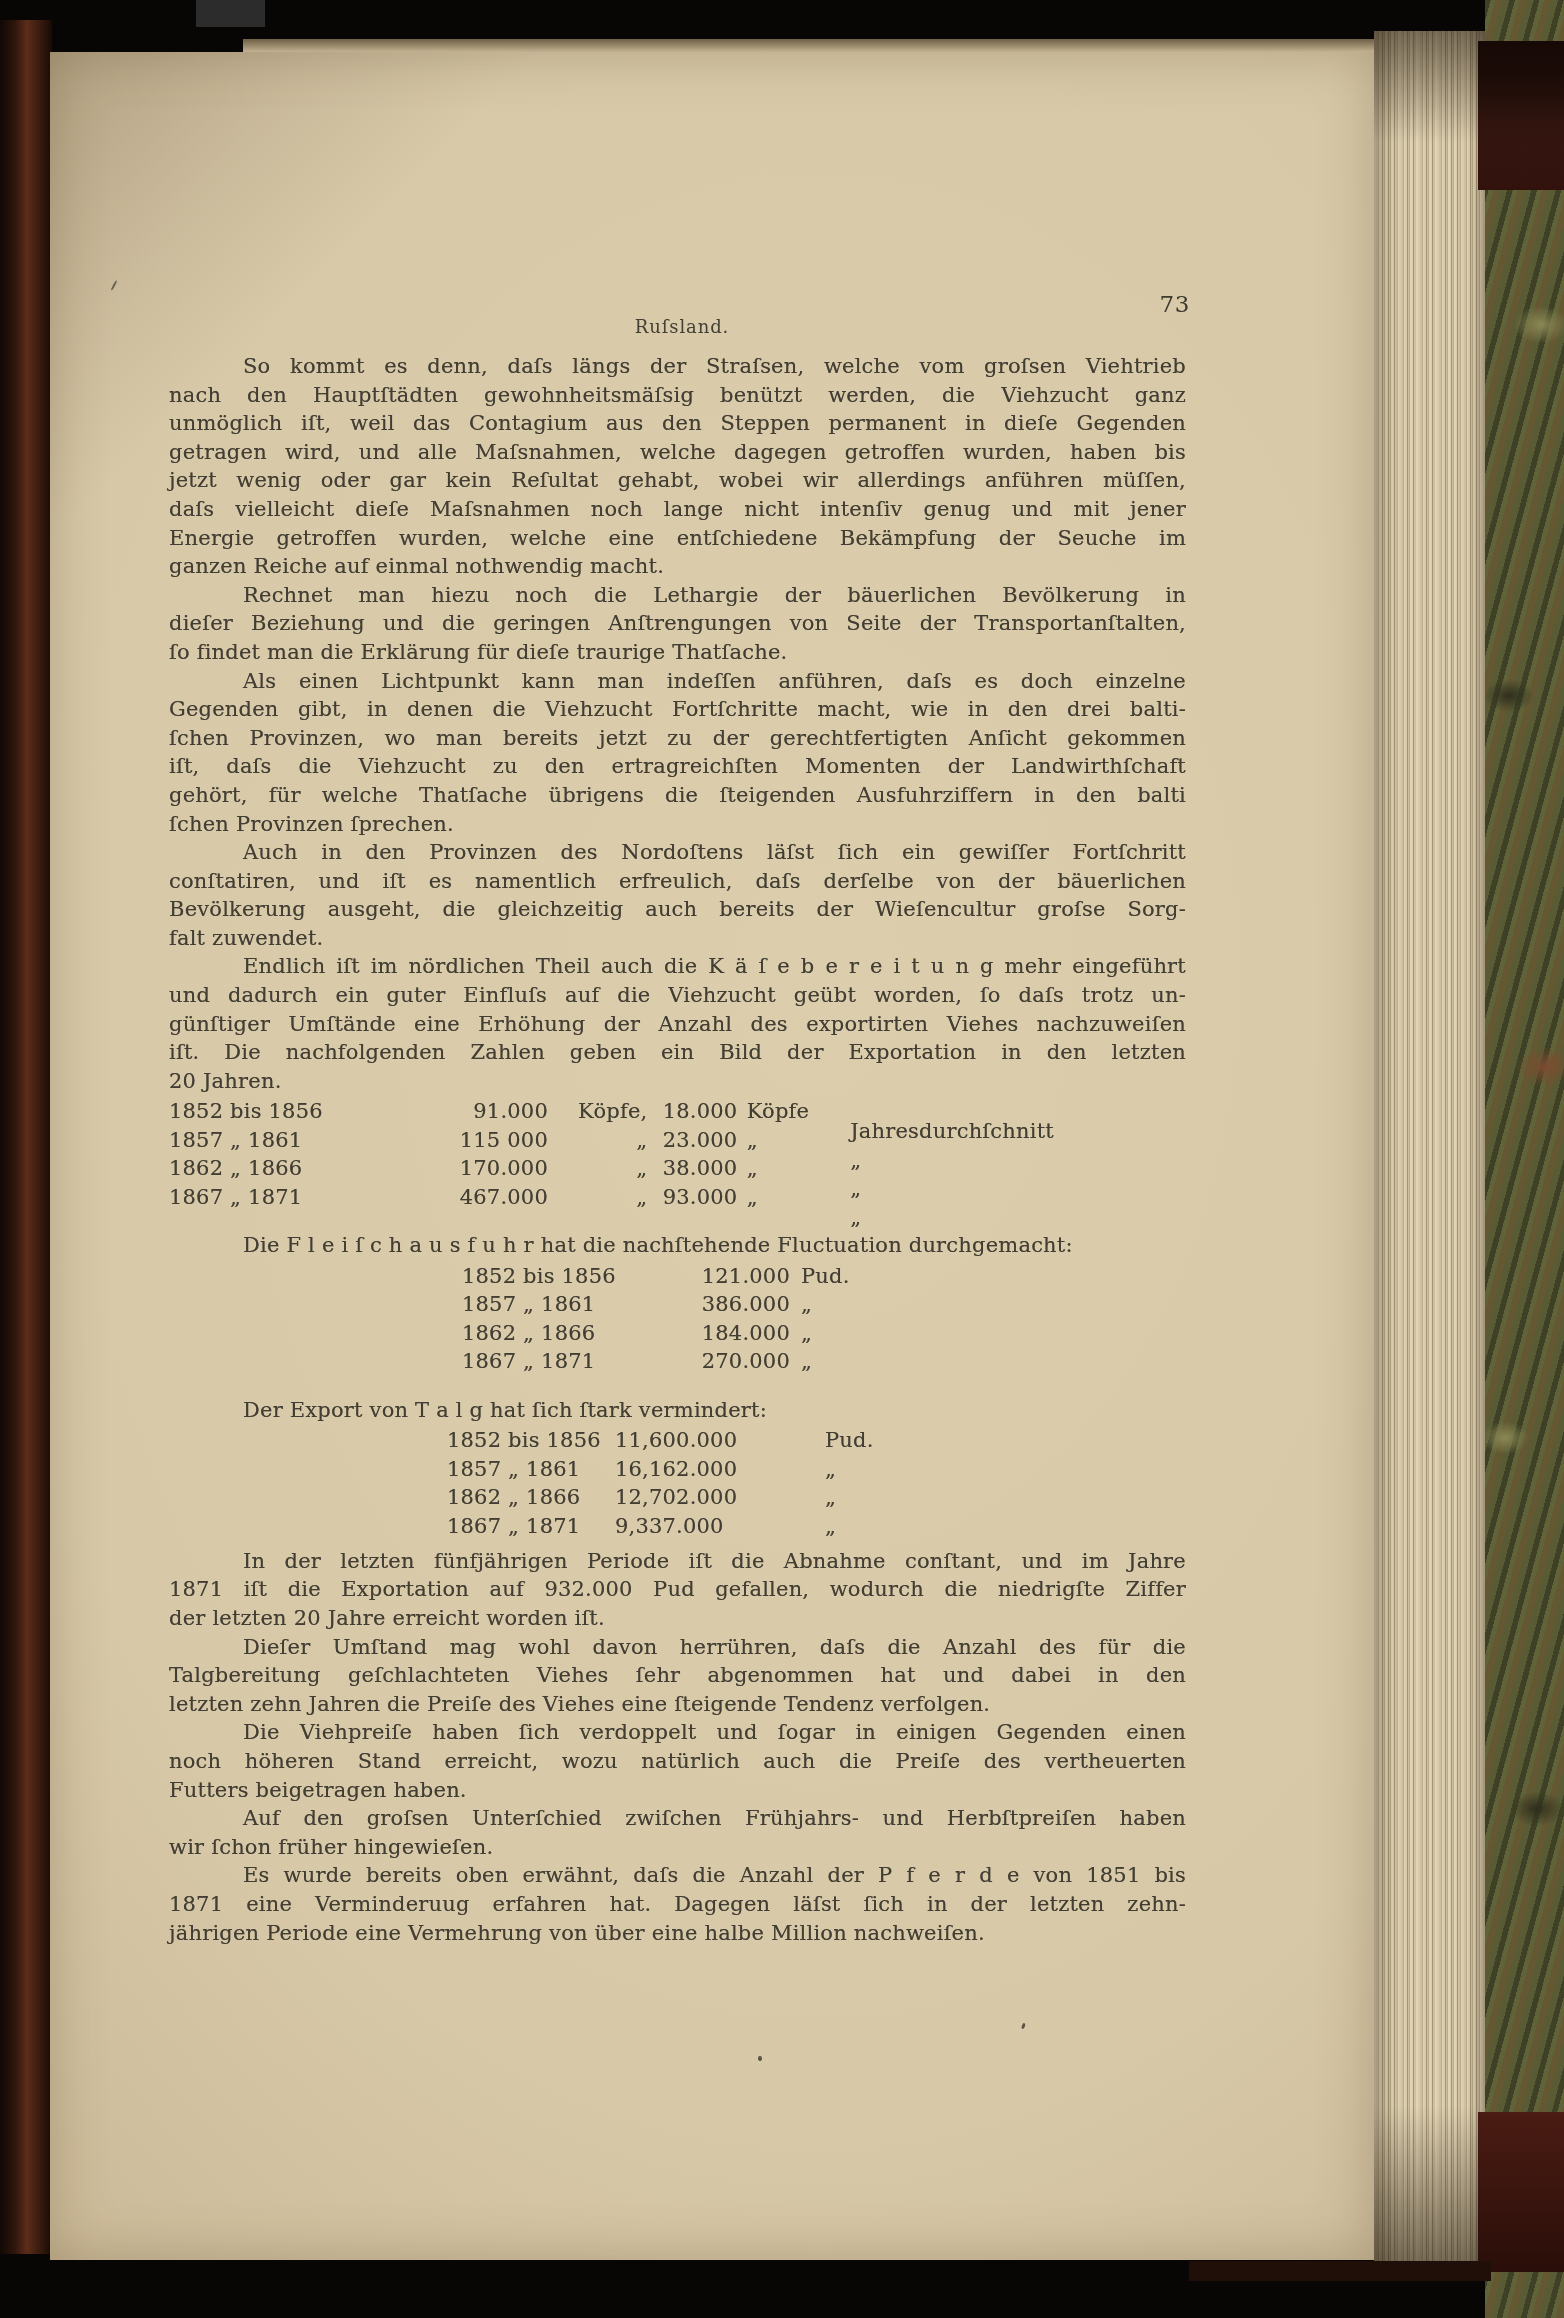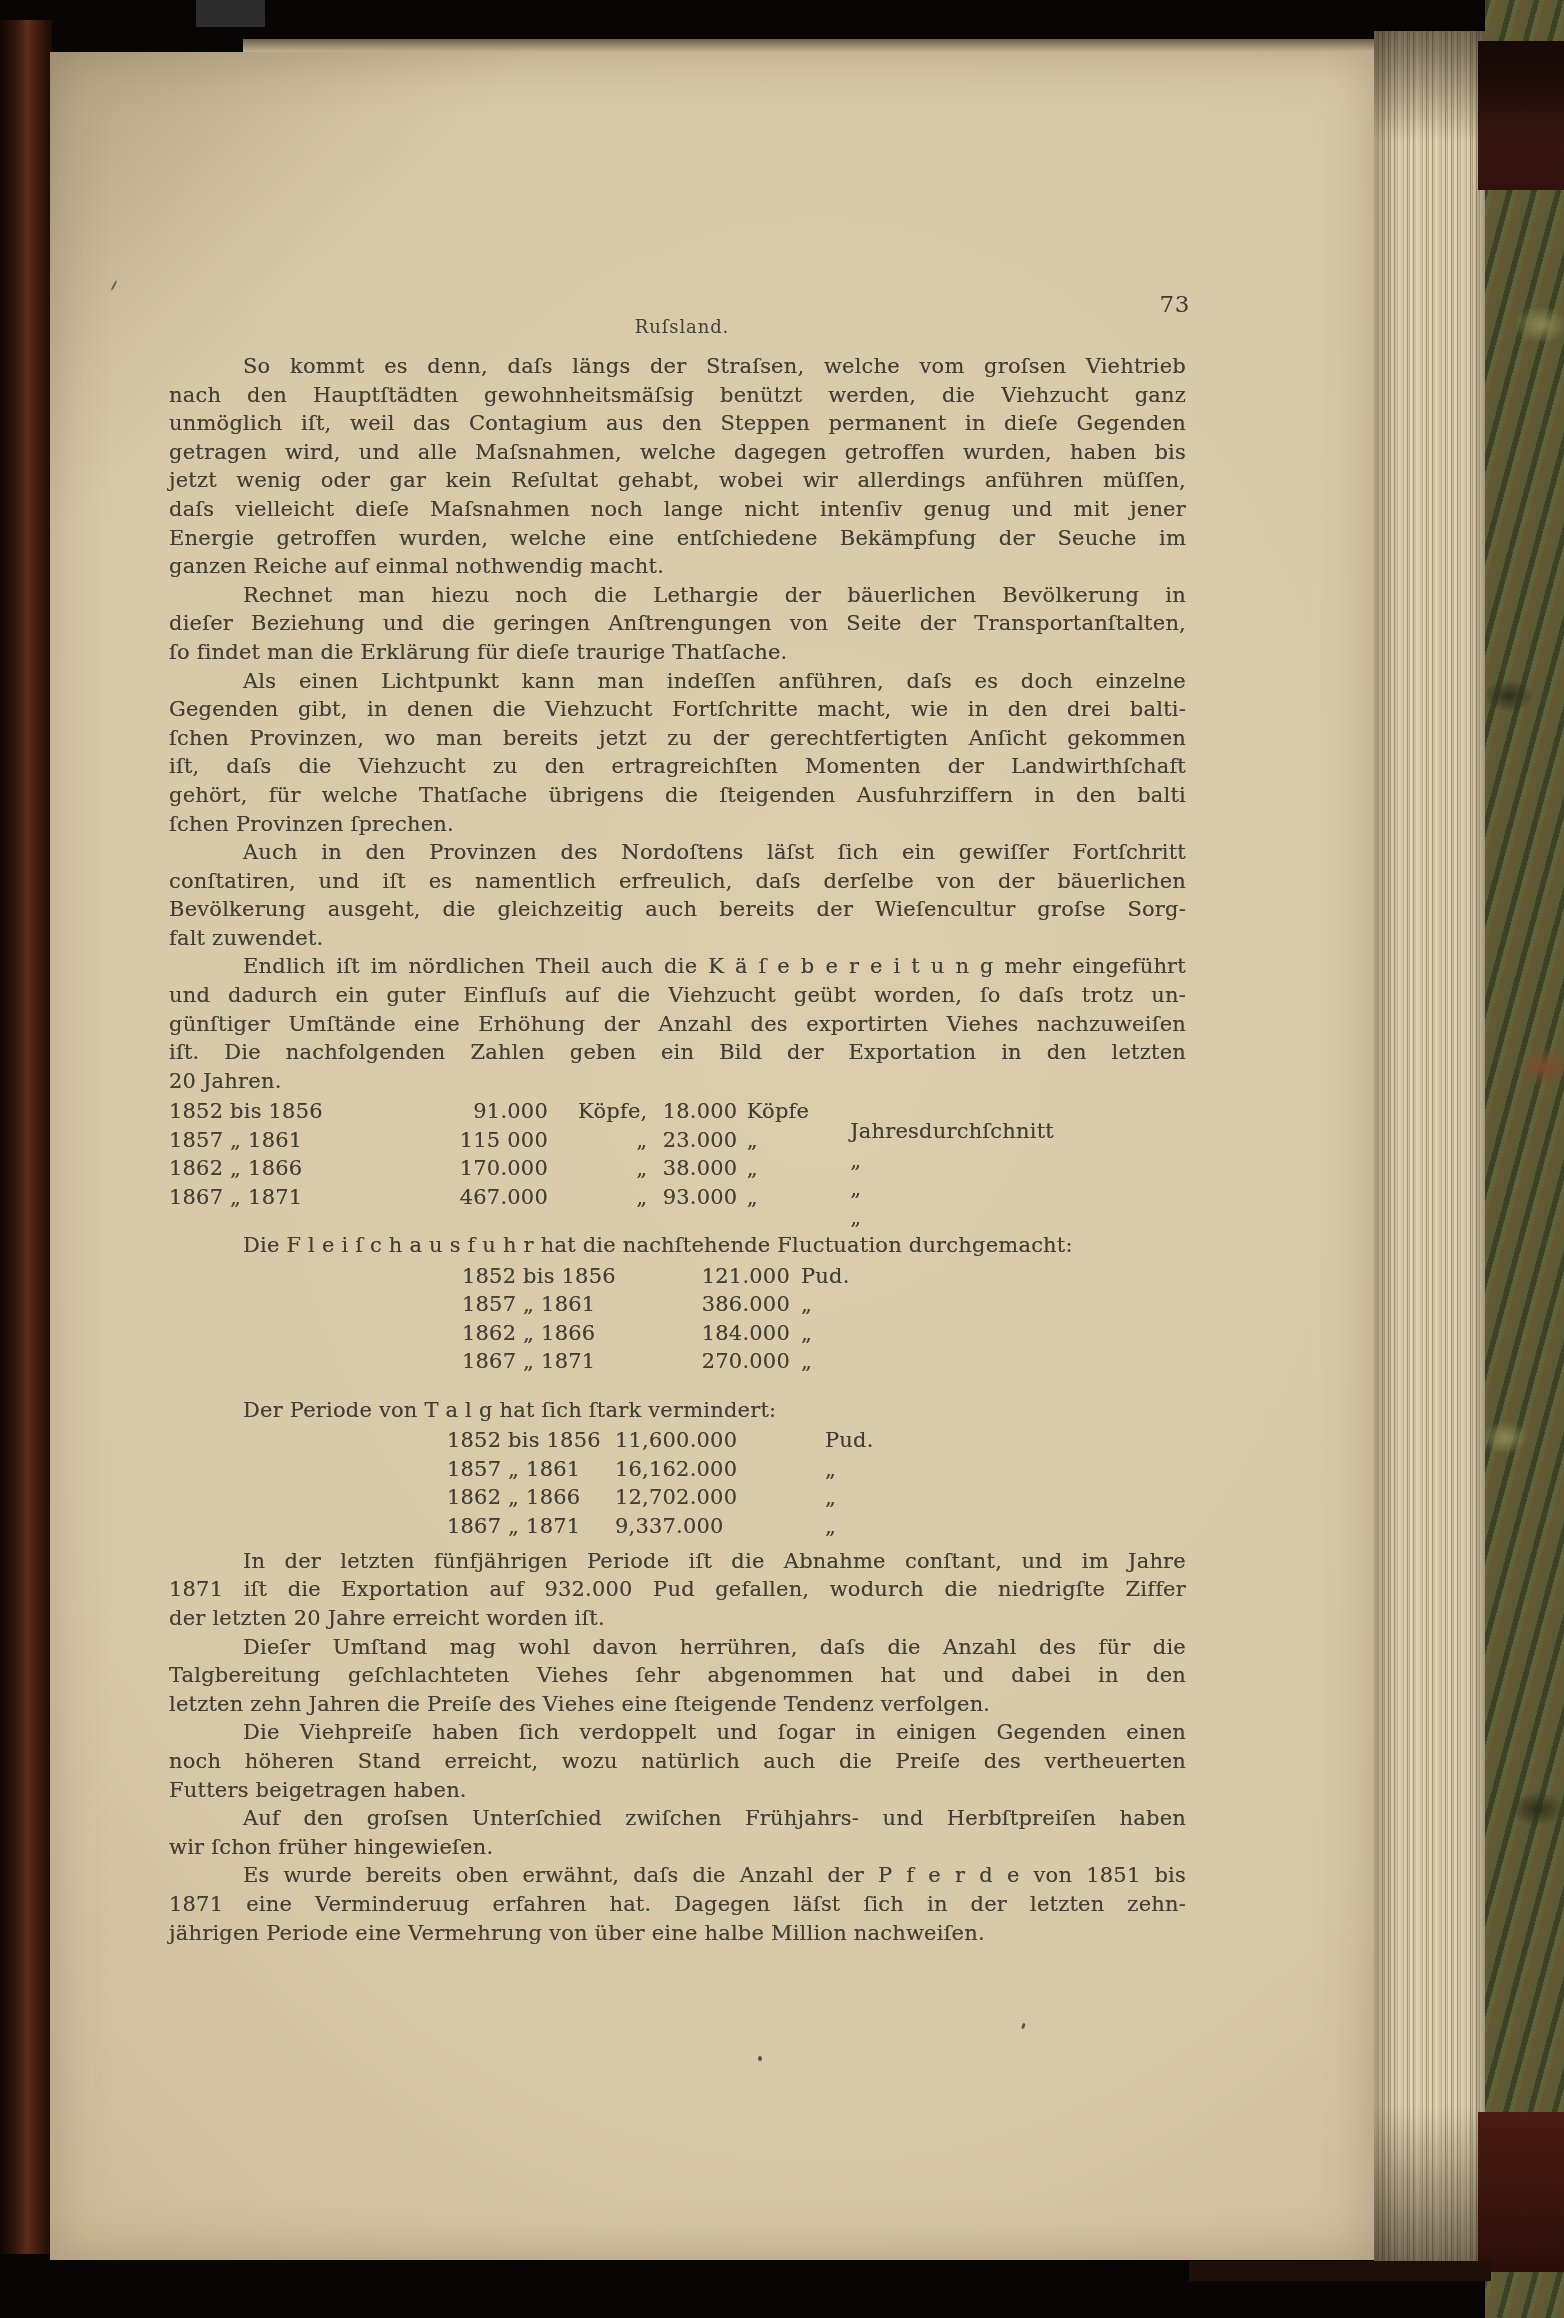--- a/index.html
+++ b/index.html
@@ -219,21 +219,21 @@
             <span class="c c0">1862 „ 1866</span>
             <span class="c c1">184.000</span>
             <span class="c c2">„</span>
           </div>
           <div class="trow">
             <span class="c c0">1867 „ 1871</span>
             <span class="c c1">270.000</span>
             <span class="c c2">„</span>
           </div>
         </div>
-        <div class="ln lead">Der Periode von T a l g hat ſich ſtark vermindert:</div>
+        <div class="ln lead">Der Export von T a l g hat ſich ſtark vermindert:</div>
         <div class="xtable t-mid2">
           <div class="trow">
             <span class="c c0">1852 bis 1856</span>
             <span class="c c1">11,600.000</span>
             <span class="c c2">Pud.</span>
           </div>
           <div class="trow">
             <span class="c c0">1857 „ 1861</span>
             <span class="c c1">16,162.000</span>
             <span class="c c2">„</span>

